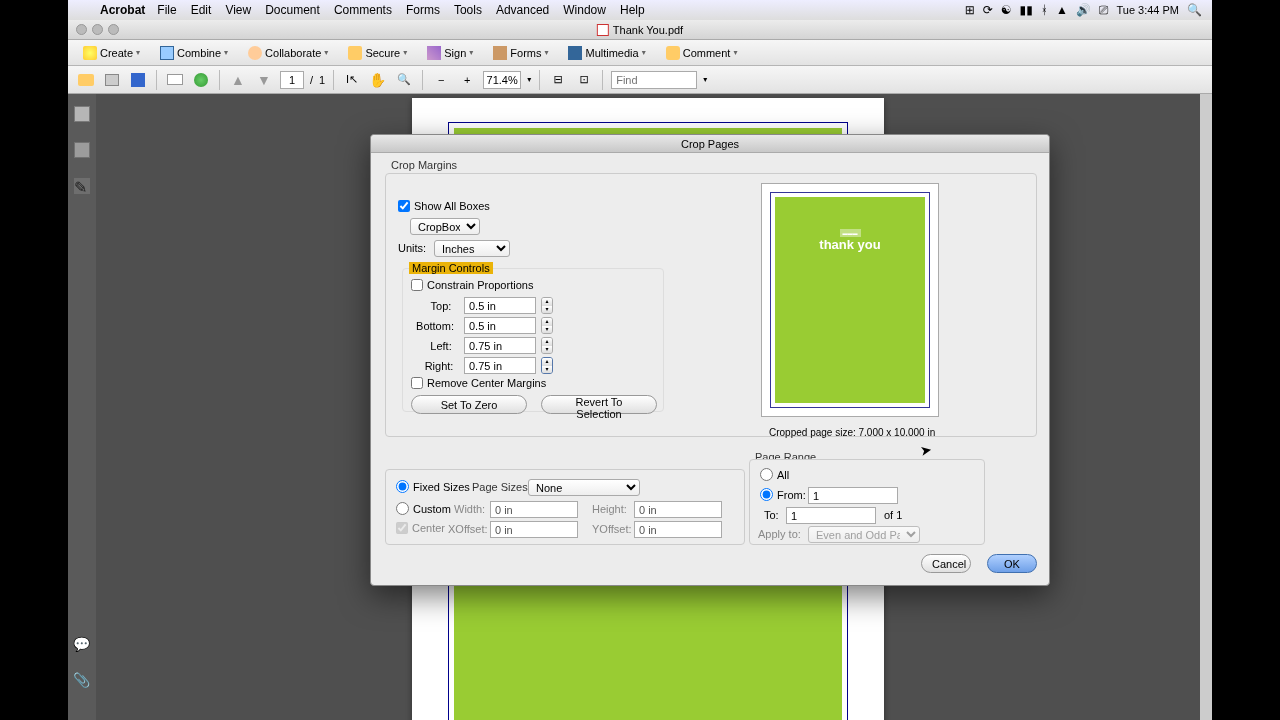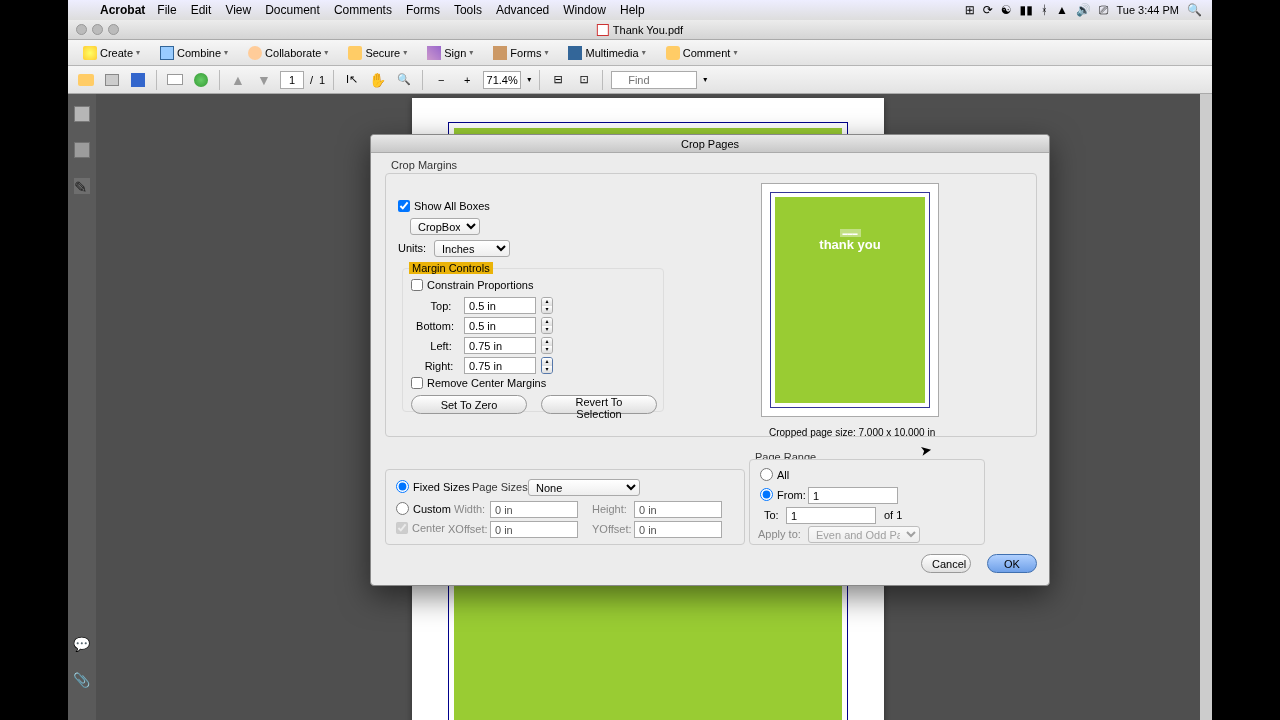--- a/index.html
+++ b/index.html
@@ -33,21 +33,21 @@
 .folder { width: 16px; height: 12px; background: #fc6; border-radius: 2px; }
 .printer { width: 14px; height: 12px; background: #ccc; border: 1px solid #888; }
 .save-i { width: 14px; height: 14px; background: #36c; }
 .mail { width: 16px; height: 11px; background: #fff; border: 1px solid #999; }
 .glob { width: 14px; height: 14px; background: radial-gradient(#6c6,#393); border-radius: 50%; }
 .arrw { color: #999; font-size: 14px; }
 .page-in { width: 24px; height: 18px; border: 1px solid #aaa; background: #fff; text-align: center; font-size: 11px; }
 .sep { width: 1px; height: 20px; background: #bbb; margin: 0 2px; }
 .hand-i { font-size: 14px; }
 .zin { width: 38px; font-size: 11px; }
-.find-in { width: 86px; height: 18px; border: 1px solid #aaa; background: #fff; font-size: 11px; padding-left: 16px; color: #999; }
+.find-in { width: 86px; height: 18px; border: 1px solid #aaa; background: #fff; font-size: 11px; padding-left: 4px; color: #999; }
 .navpanel { position: absolute; left: 0; top: 94px; width: 28px; bottom: 0; background: #5a5a5a; display: flex; flex-direction: column; align-items: center; padding-top: 12px; gap: 20px; }
 .nicon { width: 16px; height: 16px; opacity: 0.7; }
 .npage { background: #ddd; border: 1px solid #888; }
 .clip-i { color: #ccc; font-size: 14px; }
 .doc-area { position: absolute; left: 28px; top: 94px; right: 12px; bottom: 0; background: #4f4f4f; display: flex; justify-content: center; overflow: hidden; }
 .scroll-v { position: absolute; right: 0; top: 94px; width: 12px; bottom: 0; background: #ccc; }
 .doc-page { width: 472px; height: 700px; background: #fff; margin-top: 4px; box-shadow: 0 2px 6px rgba(0,0,0,0.4); position: relative; }
 .doc-crop { position: absolute; left: 36px; top: 24px; right: 36px; bottom: 24px; border: 1px solid darkblue; pointer-events:none;}
 .doc-green { position: absolute; left: 42px; top: 30px; right: 42px; bottom: 30px; background: #9c3; }
 .modal { position: absolute; left: 302px; top: 134px; width: 680px; height: 452px; background: #ececec; border: 1px solid #888; border-radius: 4px; box-shadow: 0 10px 30px rgba(0,0,0,0.5); font-size: 11px; }

